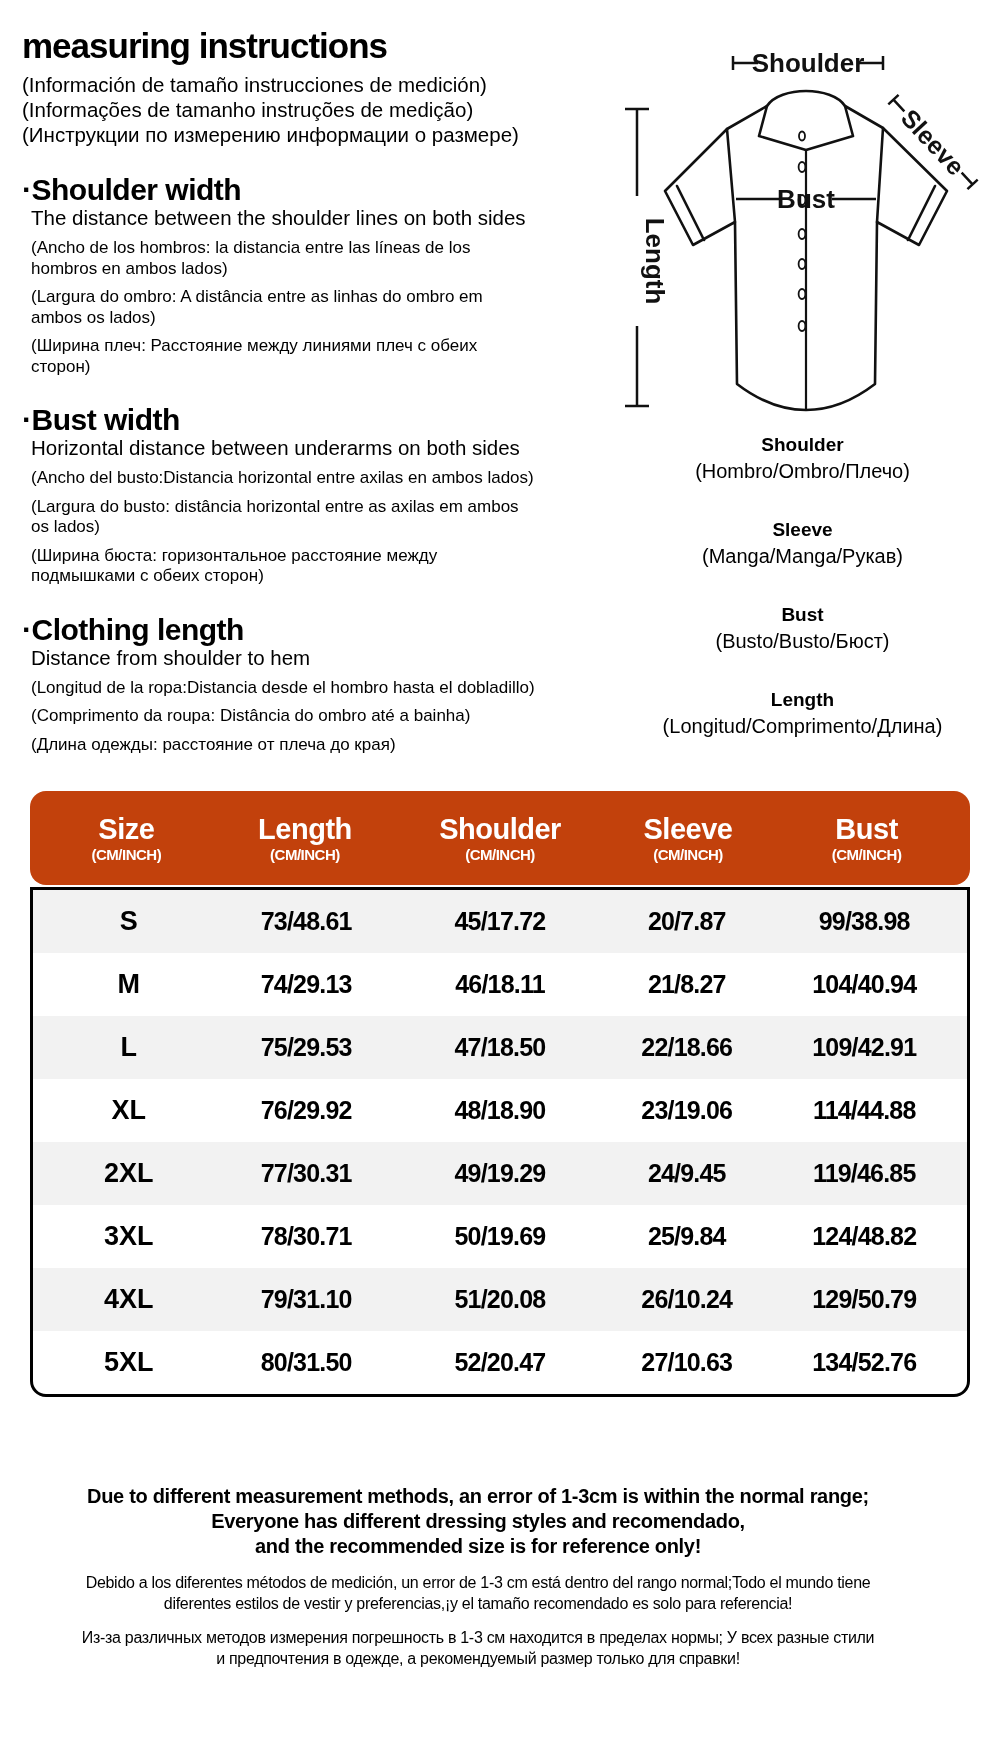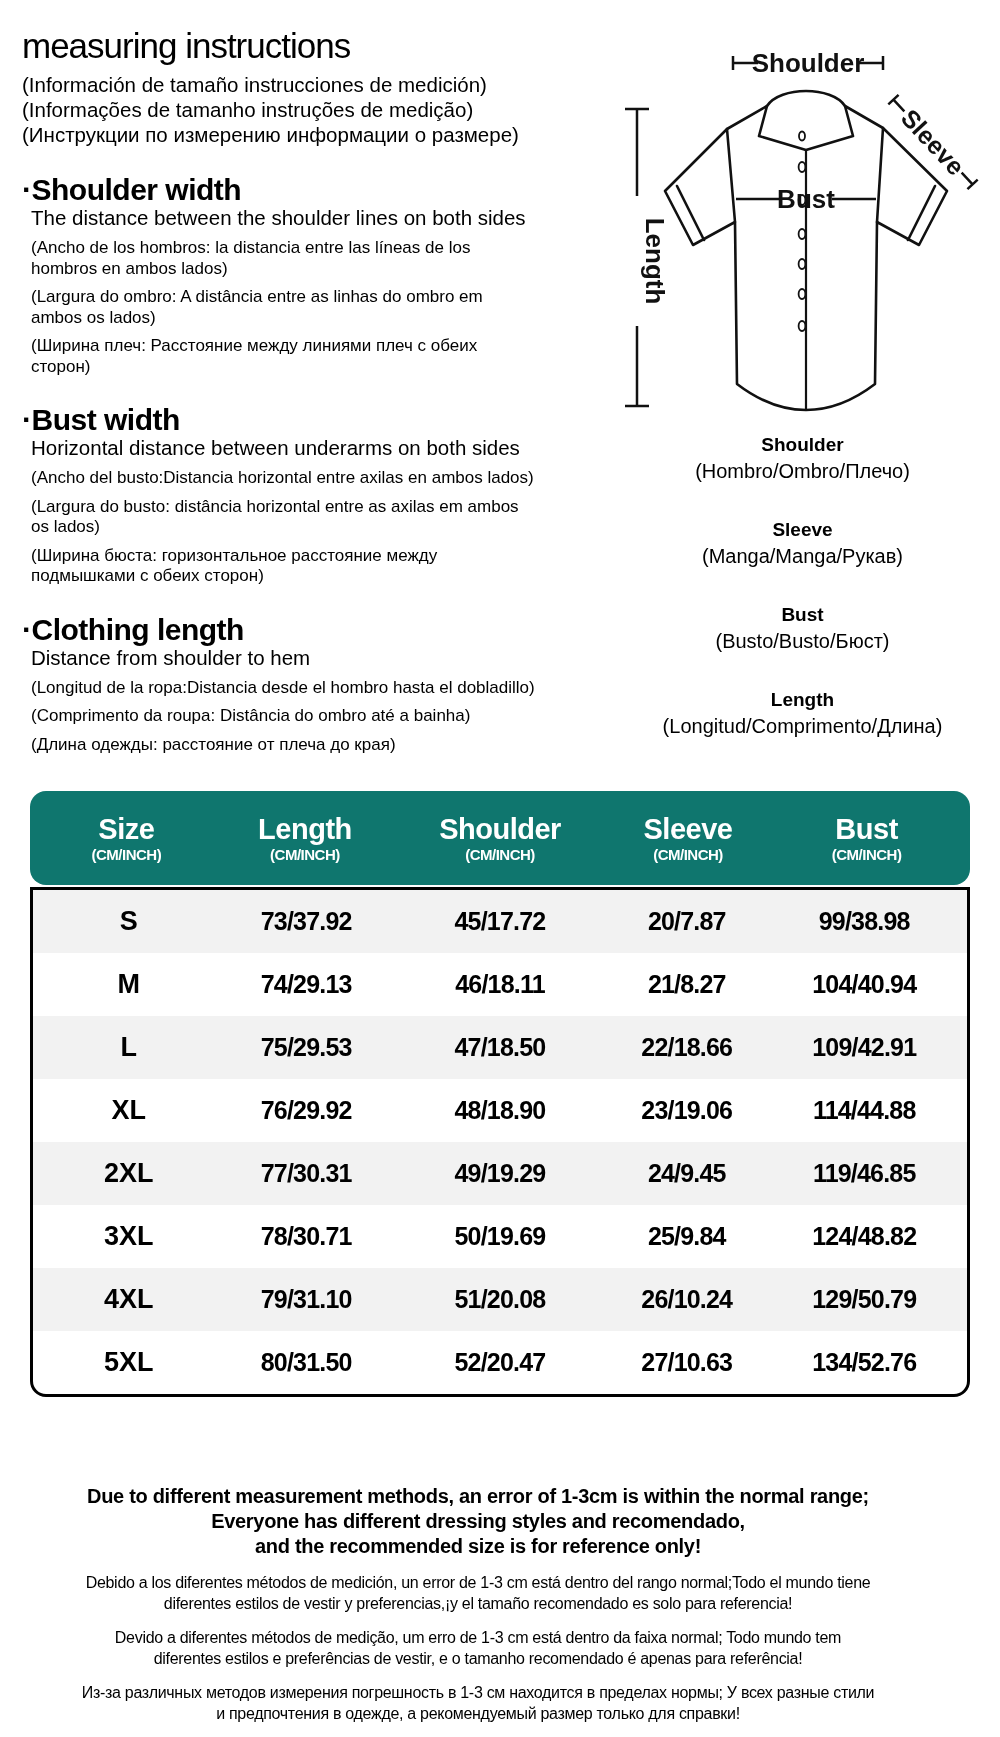--- a/index.html
+++ b/index.html
@@ -4,38 +4,38 @@
 <style>
   html,body{margin:0;padding:0;background:#ffffff;}
   body{
     width:1000px;height:1737px;position:relative;overflow:hidden;
     font-family:"Liberation Sans",sans-serif;color:#000;
     -webkit-font-smoothing:antialiased;
   }
   
   .left-col{position:absolute;left:22px;top:24px;width:528px;}
   .main-title{font-size:57px;font-weight:bold;letter-spacing:-2px;line-height:62px;margin:0;}
-  .sub-title{font-size:35px;font-weight:normal;letter-spacing:-1px;line-height:40px;margin:2px 0 6px 0;}
+  .sub-title{font-size:35px;font-weight:bold;letter-spacing:-1px;line-height:40px;margin:2px 0 6px 0;}
   .title-tr{font-size:20.5px;line-height:25px;}
   .section{margin-top:26px;}
   .section-heading{font-size:30px;font-weight:bold;letter-spacing:-0.5px;line-height:33px;}
   .section-desc{font-size:20.5px;line-height:24px;padding-left:9px;}
   .section-tr{font-size:17px;line-height:20.5px;padding-left:9px;margin-top:8px;width:505px;}
   
   .diagram{position:absolute;left:545px;top:36px;width:455px;height:430px;}
   .diagram svg{display:block;}
   
   .legend{position:absolute;left:610px;top:432px;width:385px;text-align:center;}
   .legend-item{margin-bottom:33px;}
   .legend-term{font-size:19px;font-weight:bold;line-height:26px;}
   .legend-tr{font-size:20px;line-height:26px;}
   
   .size-table{position:absolute;left:30px;top:791px;width:940px;}
   .thead{
-    background:#0f766e;border-radius:16px;height:94px;margin-bottom:2px;
+    background:#c2410c;border-radius:16px;height:94px;margin-bottom:2px;
     display:grid;grid-template-columns:20.5% 17.5% 24% 16% 22%;
     align-items:center;color:#fff;
   }
   .th{text-align:center;}
   .th-label{font-size:29px;font-weight:bold;letter-spacing:-0.5px;line-height:32px;}
   .th-unit{font-size:15px;font-weight:bold;letter-spacing:-0.5px;line-height:19px;}
   .tbody{border:3px solid #000;border-radius:0 0 16px 16px;overflow:hidden;background:#fff;}
   .trow{
     height:63px;display:grid;grid-template-columns:20.5% 17.5% 24% 16% 22%;
     align-items:center;
@@ -169,21 +169,21 @@
       <div class="th-unit">(CM/INCH)</div>
     </div>
     <div class="th">
       <div class="th-label">Bust</div>
       <div class="th-unit">(CM/INCH)</div>
     </div>
   </div>
   <div class="tbody">
       <div class="trow alt">
         <div class="tcell size-cell">S</div>
-        <div class="tcell">73/37.92</div>
+        <div class="tcell">73/48.61</div>
         <div class="tcell">45/17.72</div>
         <div class="tcell">20/7.87</div>
         <div class="tcell">99/38.98</div>
       </div>
       <div class="trow">
         <div class="tcell size-cell">M</div>
         <div class="tcell">74/29.13</div>
         <div class="tcell">46/18.11</div>
         <div class="tcell">21/8.27</div>
         <div class="tcell">104/40.94</div>
@@ -236,20 +236,16 @@
 <div class="disclaimer">
   <div class="disc-bold">Due to different measurement methods, an error of 1-3cm is within the normal range;</div>
   <div class="disc-bold">Everyone has different dressing styles and recomendado,</div>
   <div class="disc-bold">and the recommended size is for reference only!</div>
 
   <div class="disc-note">
     <div class="disc-line">Debido a los diferentes métodos de medición, un error de 1-3 cm está dentro del rango normal;Todo el mundo tiene</div>
     <div class="disc-line">diferentes estilos de vestir y preferencias,¡y el tamaño recomendado es solo para referencia!</div>
   </div>
   <div class="disc-note">
-    <div class="disc-line">Devido a diferentes métodos de medição, um erro de 1-3 cm está dentro da faixa normal; Todo mundo tem</div>
-    <div class="disc-line">diferentes estilos e preferências de vestir, e o tamanho recomendado é apenas para referência!</div>
-  </div>
-  <div class="disc-note">
     <div class="disc-line">Из-за различных методов измерения погрешность в 1-3 см находится в пределах нормы; У всех разные стили</div>
     <div class="disc-line">и предпочтения в одежде, а рекомендуемый размер только для справки!</div>
   </div>
 </div>
 
 </body></html>

